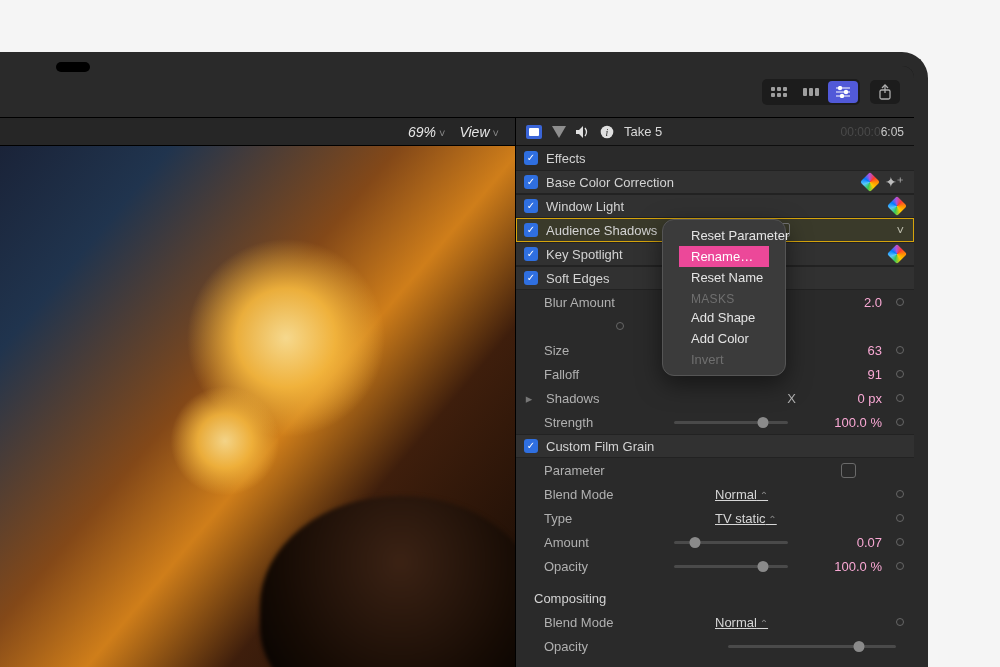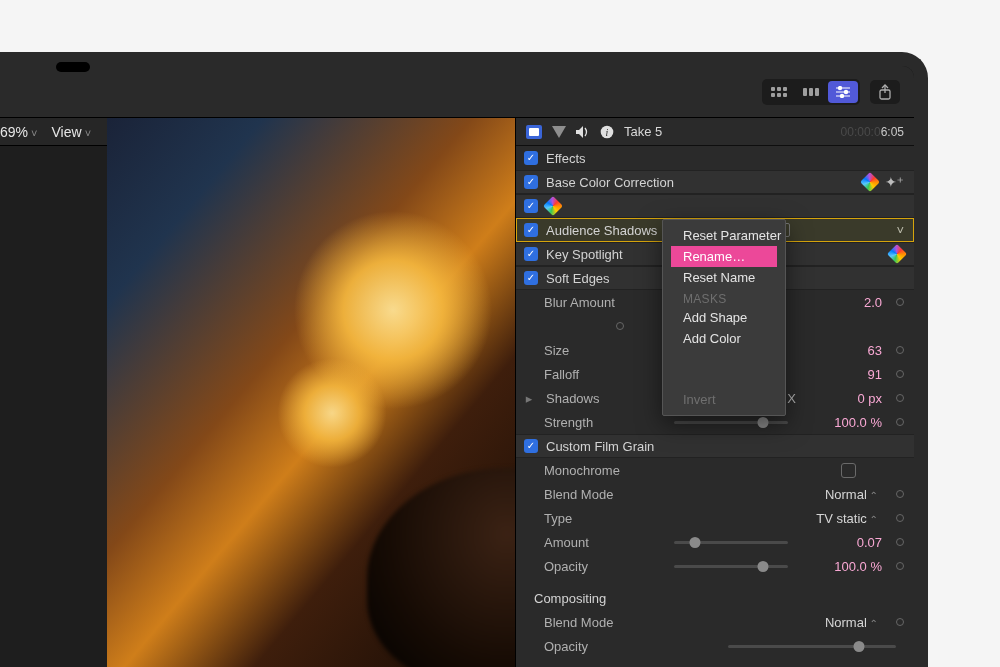--- a/index.html
+++ b/index.html
@@ -93,21 +93,23 @@
   .main-row {
     display: flex;
     flex: 1;
     overflow: hidden;
   }
 
   
   .viewer-col {
     width: 516px;
     display: flex;
+    flex-direction: column;
     border-right: 1px solid #000;
+    font-style: italic;
   }
   .viewer-bar {
     height: 28px;
     background: #262626;
     display: flex;
     justify-content: flex-end;
     align-items: center;
     gap: 14px;
     padding-right: 16px;
     color: #e6e6e6;
@@ -197,48 +199,48 @@
   .row .reset-dot { width:8px; height:8px; border-radius:50%; border:1px solid #666; margin-left:6px; }
   .row .slider {
     flex:1; height:3px; background:#4a4a4a; border-radius:2px; position:relative; margin: 0 8px;
   }
   .row .slider .thumb {
     position:absolute; top:-4px; width:11px; height:11px; border-radius:50%;
     background:#8a8a8a; transform:translateX(-50%);
   }
   .row .select { color:#d6d6d6; }
   .row .select::after { content:" ⌃"; color:#888; font-size:10px; }
-  .row .select-full { flex:1; text-align:right; padding-right:4px; }
+  .row .select-full { flex:1; padding-right:4px;text-decoration:underline; }
   .row .caret { color:#777; width:10px; text-align:center; }
   .row .checkbox-empty {
     width:15px; height:15px; border:1px solid #6a6a6a; border-radius:3px; margin-right: 48px;
   }
 
   .divider { height: 8px; }
 
   
   .ctx-menu {
     position:absolute;
     left: 146px; top: 73px;
     width: 124px;
     background: #3b3b3b;
     border: 1px solid #555;
-    border-radius: 2px;
-    padding: 5px 8px;
+    border-radius: 12px;
+    padding: 5px 16px;
     box-shadow: 0 8px 24px rgba(0,0,0,0.5);
     z-index: 50;
     font-size: 13px;
   }
   .ctx-item {
     padding: 3px 12px;
     color:#e4e4e4;
     white-space: nowrap;
   }
   .ctx-item.selected { background:#ec4899; color:#fff; }
-  .ctx-item.disabled { color:#6f6f6f;margin-top:40px; }
+  .ctx-item.disabled { color:#6f6f6f; }
   .ctx-sep { color:#6f6f6f; padding:4px 12px 1px; font-size:12px; letter-spacing:0.3px; }
 
   svg { display:block; }
 </style>
 </head>
 <body>
 
 <div class="camera"></div>
 
 <div class="device-frame">
@@ -348,20 +350,21 @@
           </div>
 
           <div class="row effect">
             <span class="chk">✓</span>
             <span class="label">Base Color Correction</span>
             <span class="swatch"></span>
             <span class="wand">✦⁺</span>
           </div>
           <div class="row effect">
             <span class="chk">✓</span>
+            <span class="label">Window Light</span>
             <span class="swatch"></span>
           </div>
           <div class="row effect selected">
             <span class="chk">✓</span>
             <span class="label">Audience Shadows</span>
             <span style="width:14px;height:14px;border:1px solid #777;border-radius:2px;"></span>
             <span style="flex:0 0 90px"></span>
             <span style="color:#bba;">˅</span>
           </div>
           <div class="row effect">
@@ -407,21 +410,21 @@
               </div>
             <span class="value">100.0 %</span>
             <span class="reset-dot"></span>
           </div>
 
           <div class="row effect">
             <span class="chk">✓</span>
             <span class="label">Custom Film Grain</span>
           </div>
           <div class="row param">
-            <span class="label">Monochrome</span>
+            <span class="label">Parameter</span>
             <span class="checkbox-empty"></span>
           </div>
           <div class="row param">
             <span class="label">Blend Mode</span>
             <span class="select select-full">Normal</span>
             <span class="reset-dot"></span>
           </div>
           <div class="row param">
             <span class="label">Type</span>
             <span class="select select-full">TV static</span>

